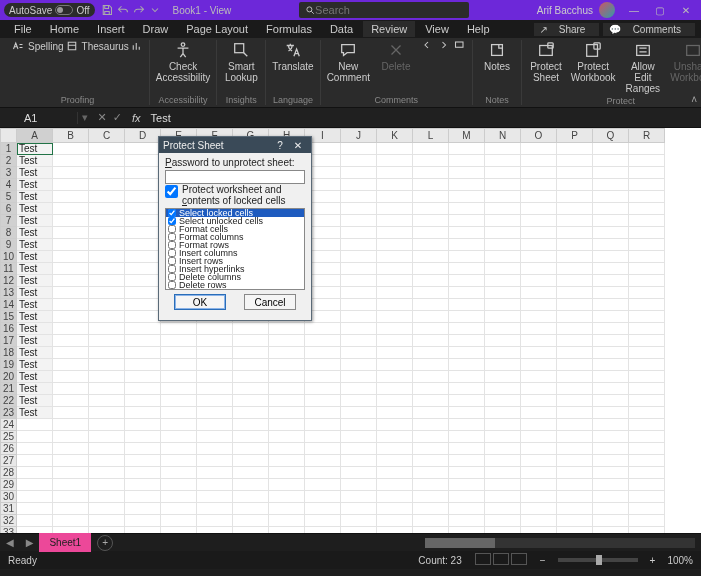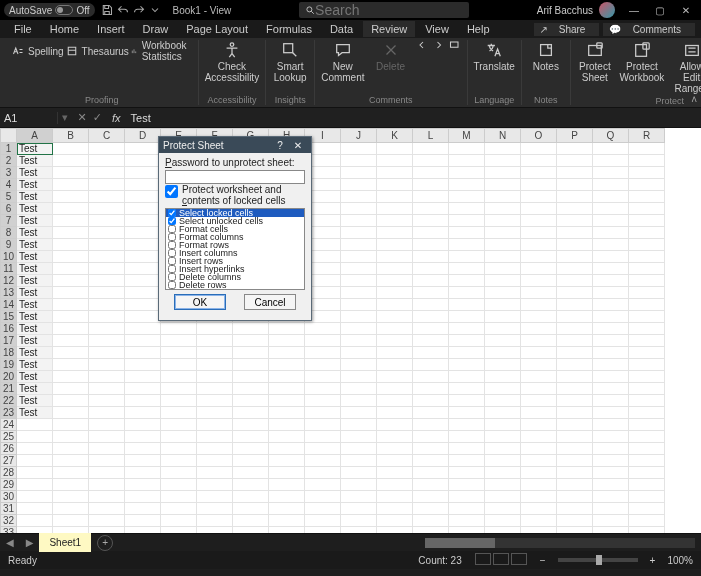--- a/index.html
+++ b/index.html
@@ -1,25 +1,25 @@
 <!DOCTYPE html>
 <html><head>
 <meta charset="utf-8">
 <style>
   * { box-sizing: border-box; margin: 0; padding: 0; font-family: "Segoe UI", Arial, sans-serif; }
   body { width: 701px; height: 576px; background: #1e1e1e; color: #ccc; font-size: 11px; overflow: hidden; position: relative; }
-  .titlebar { display: flex; align-items: center; height: 20px; background: #000000; padding: 8px 4px; font-size: 10px; }
+  .titlebar { display: flex; align-items: center; height: 20px; background: #6d28d9; padding: 8px 4px; font-size: 10px; }
   .autosave-pill { display: flex; align-items: center; gap:3px; background:#2b2b2b; border-radius:8px; padding:0 5px; height:14px; margin-right:4px;}
   .autosave-pill .toggle { width:18px; height:10px; border:1px solid #777; border-radius:5px; position:relative;}
   .autosave-pill .toggle::after{content:"";position:absolute;left:1px;top:1px;width:6px;height:6px;border-radius:3px;background:#999;}
   .title-icon { width:16px; height:16px; display:flex; align-items:center; justify-content:center; color:#aaa; }
   .title-icon svg { width:12px; height:12px; }
   .title-doc { margin:0 auto 0 10px; color:#bbb; }
   .search-wrap { display:flex; align-items:center; background:#2b2b2b; border-radius:2px; padding:1px 6px; width:170px; height:16px; }
-  .search-wrap input { background:transparent; border:none; color:#ccc; font-size:14px; width:140px; outline:none;}
+  .search-wrap input { background:transparent; border:none; color:#ccc; font-size:11px; width:140px; outline:none;}
   .user { margin-left:auto; display:flex; align-items:center; gap:6px; }
   .avatar { width:16px; height:16px; border-radius:50%; background:linear-gradient(135deg,#c56,#39a); }
   .winctl { display:flex; gap:4px; margin-left:8px; }
   .winctl span{ width:22px; text-align:center; color:#bbb; }
   .menubar { display:flex; align-items:center; height:18px; background:#1a1a1a; padding-left:6px; font-size:11px; gap:2px; }
   .menubar span { padding:2px 8px; color:#ccc; }
   .menubar span.active { background:#2b2b2b; }
   .menubar .right { margin-left:auto; display:flex; gap:4px; padding-right:6px;}
   .menubar .btn { background:#2b2b2b; padding:1px 6px; font-size:10px; }
   .ribbon { display:flex; background:#2b2b2b; height:70px; border-bottom:1px solid #111; padding:2px 6px; font-size:10px; position:relative;}
@@ -28,38 +28,38 @@
   .rgroup .items { display:flex; gap:8px; align-items:flex-start; }
   .rbtn { display:flex; flex-direction:column; align-items:center; gap:1px; color:#ccc; min-width:36px; text-align:center; line-height:1.1;}
   .rbtn.disabled{ color:#666;}
   .rbtn .ricon{ width:20px; height:20px; display:flex;align-items:center;justify-content:center; }
   .rbtn .ricon svg{width:18px;height:18px;}
   .rleft { display:flex; flex-direction:row; gap:2px; }
   .rleft div{ display:flex; align-items:center; gap:4px; color:#ccc;}
   .glabel{ text-align:center; color:#888; font-size:9px; padding-top:2px;}
   .collapse { position:absolute; right:4px; bottom:2px; color:#aaa; font-size:10px;}
   .formulabar { display:flex; align-items:center; background:#202020; height:20px; border-bottom:1px solid #111; font-size:11px;}
-  .namebox { width:58px; padding:0 4px; border-right:1px solid #333; color:#ddd;}
+  .namebox { width:58px; padding:0 4px; border-right:1px solid #333; color:#ddd;margin-left:20px;}
   .fbtns { display:flex; gap:6px; padding:0 6px; color:#888;}
   .fx { font-style:italic; padding:0 4px;}
   .fcontent { padding:0 6px; color:#ddd;}
   .gridwrap { position:relative; background:#fff; height:405px; overflow:hidden; }
   table.sheet { border-collapse:collapse; font-size:10px; color:#222; }
   .colhdr th, .rowhdr { background:#e8e8e8; border:1px solid #ccc; font-weight:normal; color:#444; }
   .colhdr th { height:14px; }
   .colhdr th.sel { background:#d0d0d0; }
   .colA { width:36px;} .colX{width:36px;}
   .rowhdr { width:16px; text-align:center; }
   .rowhdr.sel{ background:#d0d0d0;}
   td.cell { border:1px solid #e3e3e3; height:12px; padding:0 2px; background:#fff;}
   td.cell.selcol{ background:#f3f3f3;}
   td.active { outline:1px solid #217346; outline-offset:-1px;}
   .sheettabs { display:flex; align-items:center; background:#1e1e1e; height:18px; font-size:10px; border-top:1px solid #111;}
   .sheettabs .nav{padding:0 6px; color:#888;}
-  .sheettabs .tab{ background:#fef9c3; color:#222; padding:4px 10px; }
+  .sheettabs .tab{ background:#ec4899; color:#222; padding:4px 10px; }
   .sheettabs .add{ width:16px; height:16px; border:1px solid #555; border-radius:8px; margin-left:6px; text-align:center; line-height:13px; color:#aaa;}
   .hscroll{ margin-left:auto; width:270px; height:10px; background:#333; position:relative; margin-right:6px;}
   .hscroll .thumb{position:absolute;left:0;top:0;width:70px;height:10px;background:#666;}
   .statusbar { display:flex; align-items:center; background:#1a1a1a; height:18px; font-size:10px; padding:0 8px; gap:12px;}
   .statusbar .spacer{flex:1;}
   .viewbtns span{ display:inline-block; width:16px; height:12px; border:1px solid #555; margin:0 1px;}
   .zoomslider{ width:80px; height:4px; background:#444; position:relative; }
   .zoomslider .zthumb{position:absolute; left:38px; top:-3px; width:6px;height:10px;background:#aaa;}
   .dlg { position:absolute; left:158px; top:136px; width:154px; background:#f0f0f0; border:1px solid #5a6a78; font-size:10px; color:#222; box-shadow:1px 1px 3px rgba(0,0,0,.4);}
   .dlg .dtitle{ display:flex; align-items:center; background:#3a4a58; color:#eee; height:16px; padding:0 4px;}
@@ -158,21 +158,20 @@
       <div>
           <svg width="12" height="12" viewBox="0 0 16 16">
             <path d="M3 3h10v10H3zM3 7h10"></path>
           </svg>
           <span>Thesaurus</span>
         </div>
       <div>
           <svg width="12" height="12" viewBox="0 0 16 16">
             <path d="M3 13V7M7 13V4M11 13V9"></path>
           </svg>
-          <span>Workbook Statistics</span>
         </div>
     </div>
     <div class="glabel">Proofing</div>
   </div>
   <div class="rgroup">
       <div class="items">
     <div class="rbtn">
           <span class="ricon">
             <svg viewBox="0 0 20 20">
               <circle cx="10" cy="4" r="2"></circle>
@@ -198,66 +197,66 @@
 Lookup</span>
         </div>
   </div>
       <div class="glabel">Insights</div>
     </div>
   <div class="rgroup">
       <div class="items">
     <div class="rbtn">
           <span class="ricon">
             <svg viewBox="0 0 20 20">
-              <path d="M3 4h14v9H9l-4 3v-3H3z"></path>
+              <path d="M3 5h8M7 3v2M5 5c0 4 4 6 4 6M9 5c0 4-4 6-4 6M11 17l3-8 3 8M12 14h4"></path>
             </svg>
           </span>
-          <span style="white-space:pre-line">New
-Comment</span>
-        </div>
-    <div class="rbtn disabled">
-          <span class="ricon">
-            <svg viewBox="0 0 20 20">
-              <path d="M5 5l10 10M15 5L5 15"></path>
-            </svg>
-          </span>
-          <span>Delete</span>
-        </div>
-    <div class="rleft" style="gap:4px;">
-      <div class="disabled">
-            <svg width="12" height="10" viewBox="0 0 16 12">
-              <path d="M8 2 4 6l4 4"></path>
-            </svg>
-          </div>
-      <div class="disabled">
-            <svg width="12" height="10" viewBox="0 0 16 12">
-              <path d="M6 2l4 4-4 4"></path>
-            </svg>
-          </div>
-      <div class="disabled">
-            <svg width="12" height="10" viewBox="0 0 16 12">
-              <rect x="2" y="2" width="10" height="7"></rect>
-            </svg>
-          </div>
-    </div>
-  </div>
-      <div class="glabel">Comments</div>
+          <span>Translate</span>
+        </div>
+  </div>
+      <div class="glabel">Language</div>
     </div>
   <div class="rgroup">
       <div class="items">
     <div class="rbtn">
           <span class="ricon">
             <svg viewBox="0 0 20 20">
-              <path d="M3 5h8M7 3v2M5 5c0 4 4 6 4 6M9 5c0 4-4 6-4 6M11 17l3-8 3 8M12 14h4"></path>
+              <path d="M3 4h14v9H9l-4 3v-3H3z"></path>
             </svg>
           </span>
-          <span>Translate</span>
-        </div>
-  </div>
-      <div class="glabel">Language</div>
+          <span style="white-space:pre-line">New
+Comment</span>
+        </div>
+    <div class="rbtn disabled">
+          <span class="ricon">
+            <svg viewBox="0 0 20 20">
+              <path d="M5 5l10 10M15 5L5 15"></path>
+            </svg>
+          </span>
+          <span>Delete</span>
+        </div>
+    <div class="rleft" style="gap:4px;">
+      <div class="disabled">
+            <svg width="12" height="10" viewBox="0 0 16 12">
+              <path d="M8 2 4 6l4 4"></path>
+            </svg>
+          </div>
+      <div class="disabled">
+            <svg width="12" height="10" viewBox="0 0 16 12">
+              <path d="M6 2l4 4-4 4"></path>
+            </svg>
+          </div>
+      <div class="disabled">
+            <svg width="12" height="10" viewBox="0 0 16 12">
+              <rect x="2" y="2" width="10" height="7"></rect>
+            </svg>
+          </div>
+    </div>
+  </div>
+      <div class="glabel">Comments</div>
     </div>
   <div class="rgroup">
       <div class="items">
     <div class="rbtn">
           <span class="ricon">
             <svg viewBox="0 0 20 20">
               <rect x="4" y="4" width="12" height="12"></rect>
               <path d="M12 4v4h4"></path>
             </svg>
           </span>

